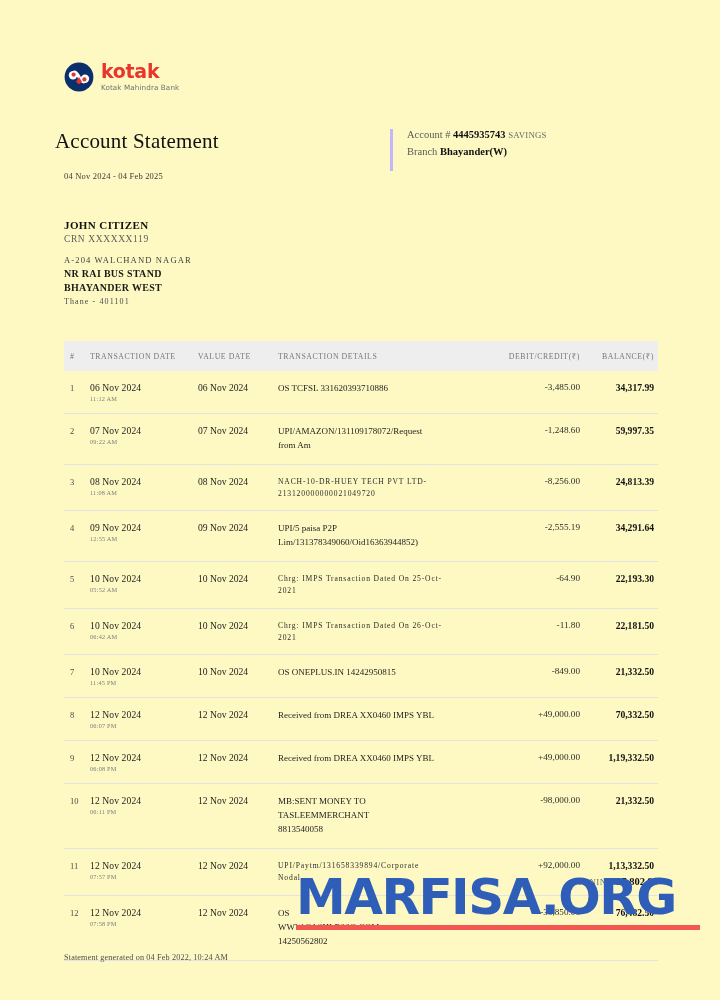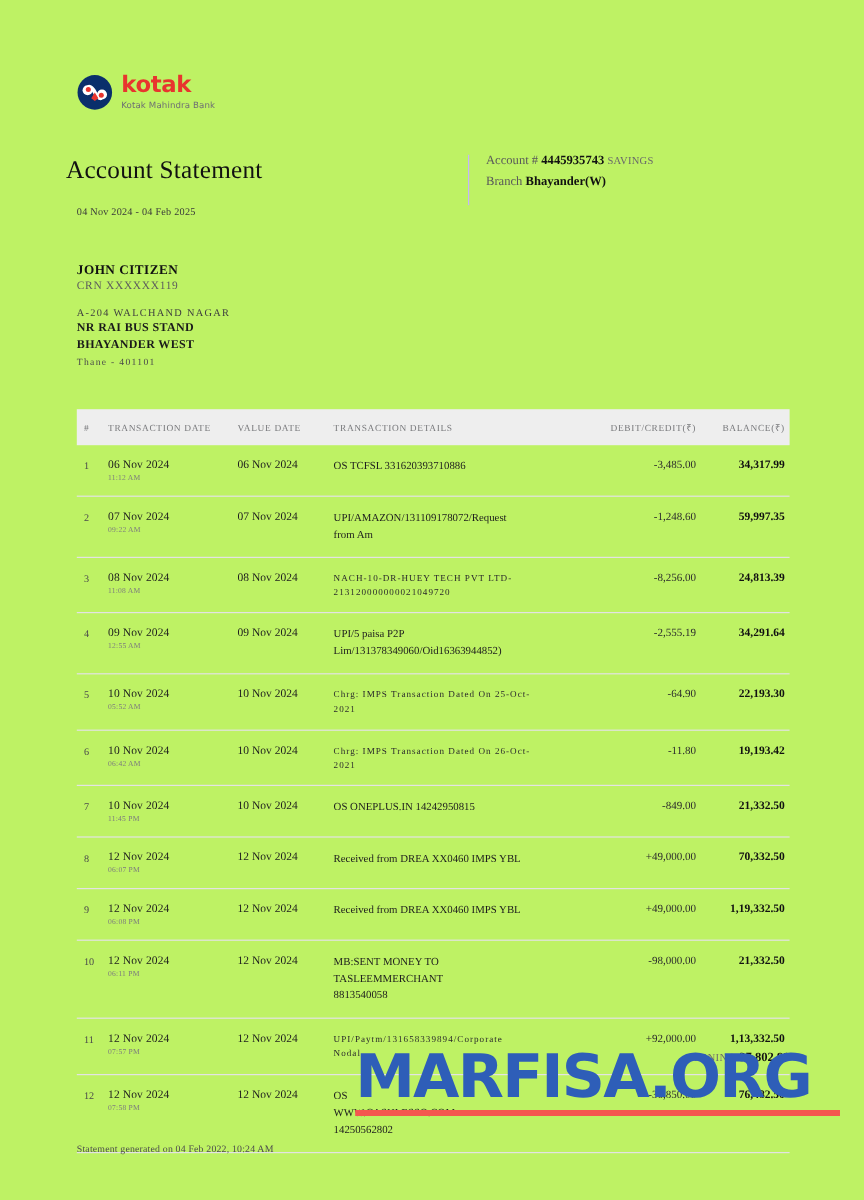--- a/index.html
+++ b/index.html
@@ -3,21 +3,21 @@
 <meta charset="utf-8">
 <style>
   * { box-sizing: border-box; margin: 0; padding: 0; }
   html, body {
     width: 720px; height: 1000px;
     background: #ffffff;
     font-family: "Liberation Serif", serif;
     color: #1a1a1a;
     overflow: hidden;
   }
-  .page { position: relative; width: 720px; height: 1000px; background: #bef264; }
+  .page { position: relative; width: 720px; height: 1000px; background: #fef9c3; }
 
   
   .logo-wrap { position: absolute; left: 64px; top: 62px; display: flex; align-items: center; gap: 7px; }
   .logo-mark { width: 30px; height: 30px; flex: 0 0 auto; }
   .logo-text { display: flex; flex-direction: column; line-height: 1; }
   .logo-kotak {
     font-family: "DejaVu Sans", sans-serif;
     font-size: 19px; font-weight: bold; color: #e8352e;
     letter-spacing: -0.3px;
   }
@@ -33,21 +33,21 @@
     font-size: 21px; font-weight: normal; color: #111; letter-spacing: 0.2px;
   }
   .title-range {
     position: absolute; left: 64px; top: 171px;
     font-size: 8.5px; color: #3a3a3a; letter-spacing: 0.2px;
   }
 
   
   .acct-meta {
     position: absolute; left: 390px; top: 129px;
-    border-left: 1px solid #c4b5fd; padding-left: 14px; height: 42px;
+    border-left: 3px solid #c4b5fd; padding-left: 14px; height: 42px;
   }
   .acct-line { font-size: 10.5px; color: #4a4a4a; margin-bottom: 6px; white-space: nowrap; }
   .acct-line .lbl { color: #5a5a5a; }
   .acct-line .val { font-weight: bold; color: #111; }
   .acct-line .type { font-size: 8.8px; color: #6a6a6a; letter-spacing: 0.2px; }
 
   
   .addr { position: absolute; left: 64px; top: 219px; }
   .addr-name { font-size: 11px; font-weight: bold; color: #111; letter-spacing: 0.4px; }
   .addr-crn { font-size: 9.5px; color: #5d5d5d; letter-spacing: 0.6px; margin-top: 3px; }
@@ -236,21 +236,21 @@
           <div class="c-tdate">
             <div class="td-date">10 Nov 2024</div>
             <div class="td-time">06:42 AM</div>
           </div>
           <div class="c-vdate td-vdate">10 Nov 2024</div>
           <div class="c-det td-det spaced">
             <span class="l2">Chrg: IMPS Transaction Dated On 26-Oct-</span>
             <span class="l2">2021</span>
           </div>
           <div class="c-amt td-amt">-11.80</div>
-          <div class="c-bal td-bal">19,193.42</div>
+          <div class="c-bal td-bal">22,181.50</div>
         </div>
         <div class="trow">
           <div class="c-num">7</div>
           <div class="c-tdate">
             <div class="td-date">10 Nov 2024</div>
             <div class="td-time">11:45 PM</div>
           </div>
           <div class="c-vdate td-vdate">10 Nov 2024</div>
           <div class="c-det td-det">
             <span class="l2">OS ONEPLUS.IN 14242950815</span>

